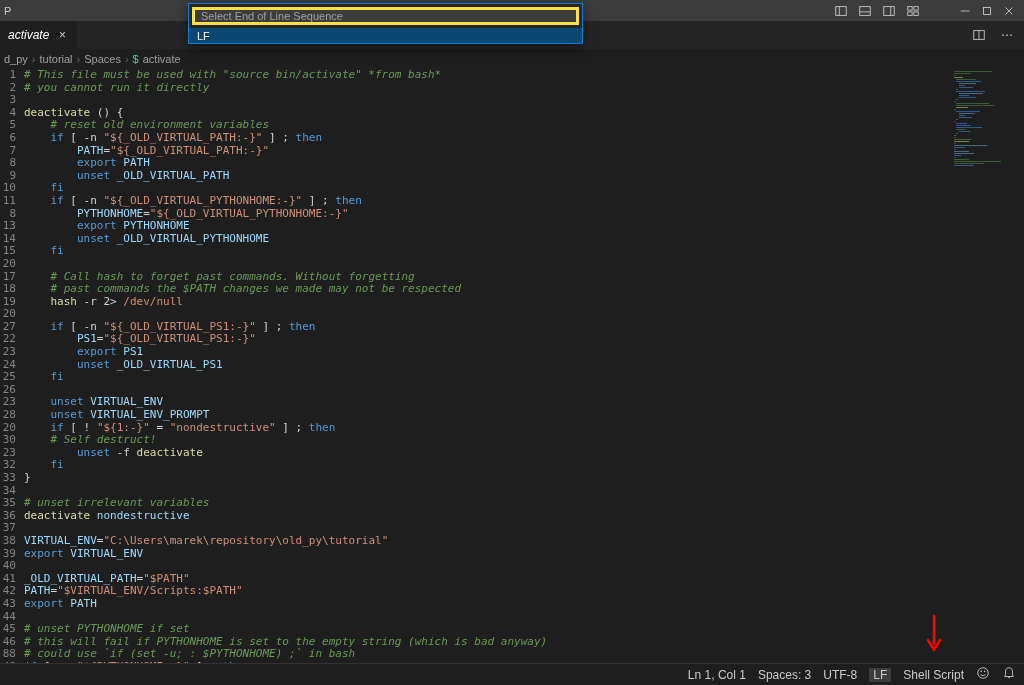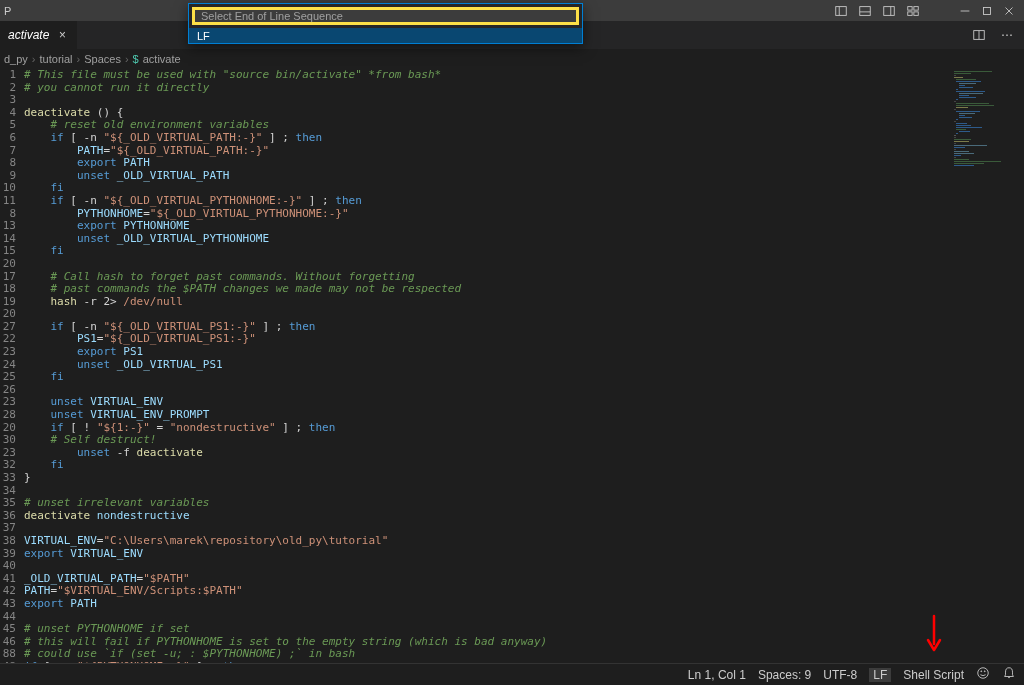--- a/index.html
+++ b/index.html
@@ -357,21 +357,21 @@
 </div>
 
 <div class="red-arrow">
   <svg width="24" height="40" viewBox="0 0 24 40">
     <path d="M12 2 L12 30 M12 36 L6 26 M12 36 L18 26" stroke="#ff0000" stroke-width="2.5" fill="none" stroke-linecap="round"></path>
   </svg>
 </div>
 
 <div class="status-bar">
   <span class="status-item">Ln 1, Col 1</span>
-  <span class="status-item">Spaces: 9</span>
+  <span class="status-item">Spaces: 3</span>
   <span class="status-item">UTF-8</span>
   <span class="status-item highlight">LF</span>
   <span class="status-item">Shell Script</span>
   <span class="status-item"><svg width="14" height="14" viewBox="0 0 16 16" style="stroke:#ccc;fill:none;stroke-width:1">
         <circle cx="8" cy="8" r="6"></circle>
         <circle cx="6" cy="6" r="0.5" fill="#ccc"></circle>
         <circle cx="10" cy="6" r="0.5" fill="#ccc"></circle>
         <path d="M5 10 Q8 12 11 10"></path>
       </svg></span>
   <span class="status-item"><svg width="14" height="14" viewBox="0 0 16 16" style="stroke:#ccc;fill:none;stroke-width:1">

